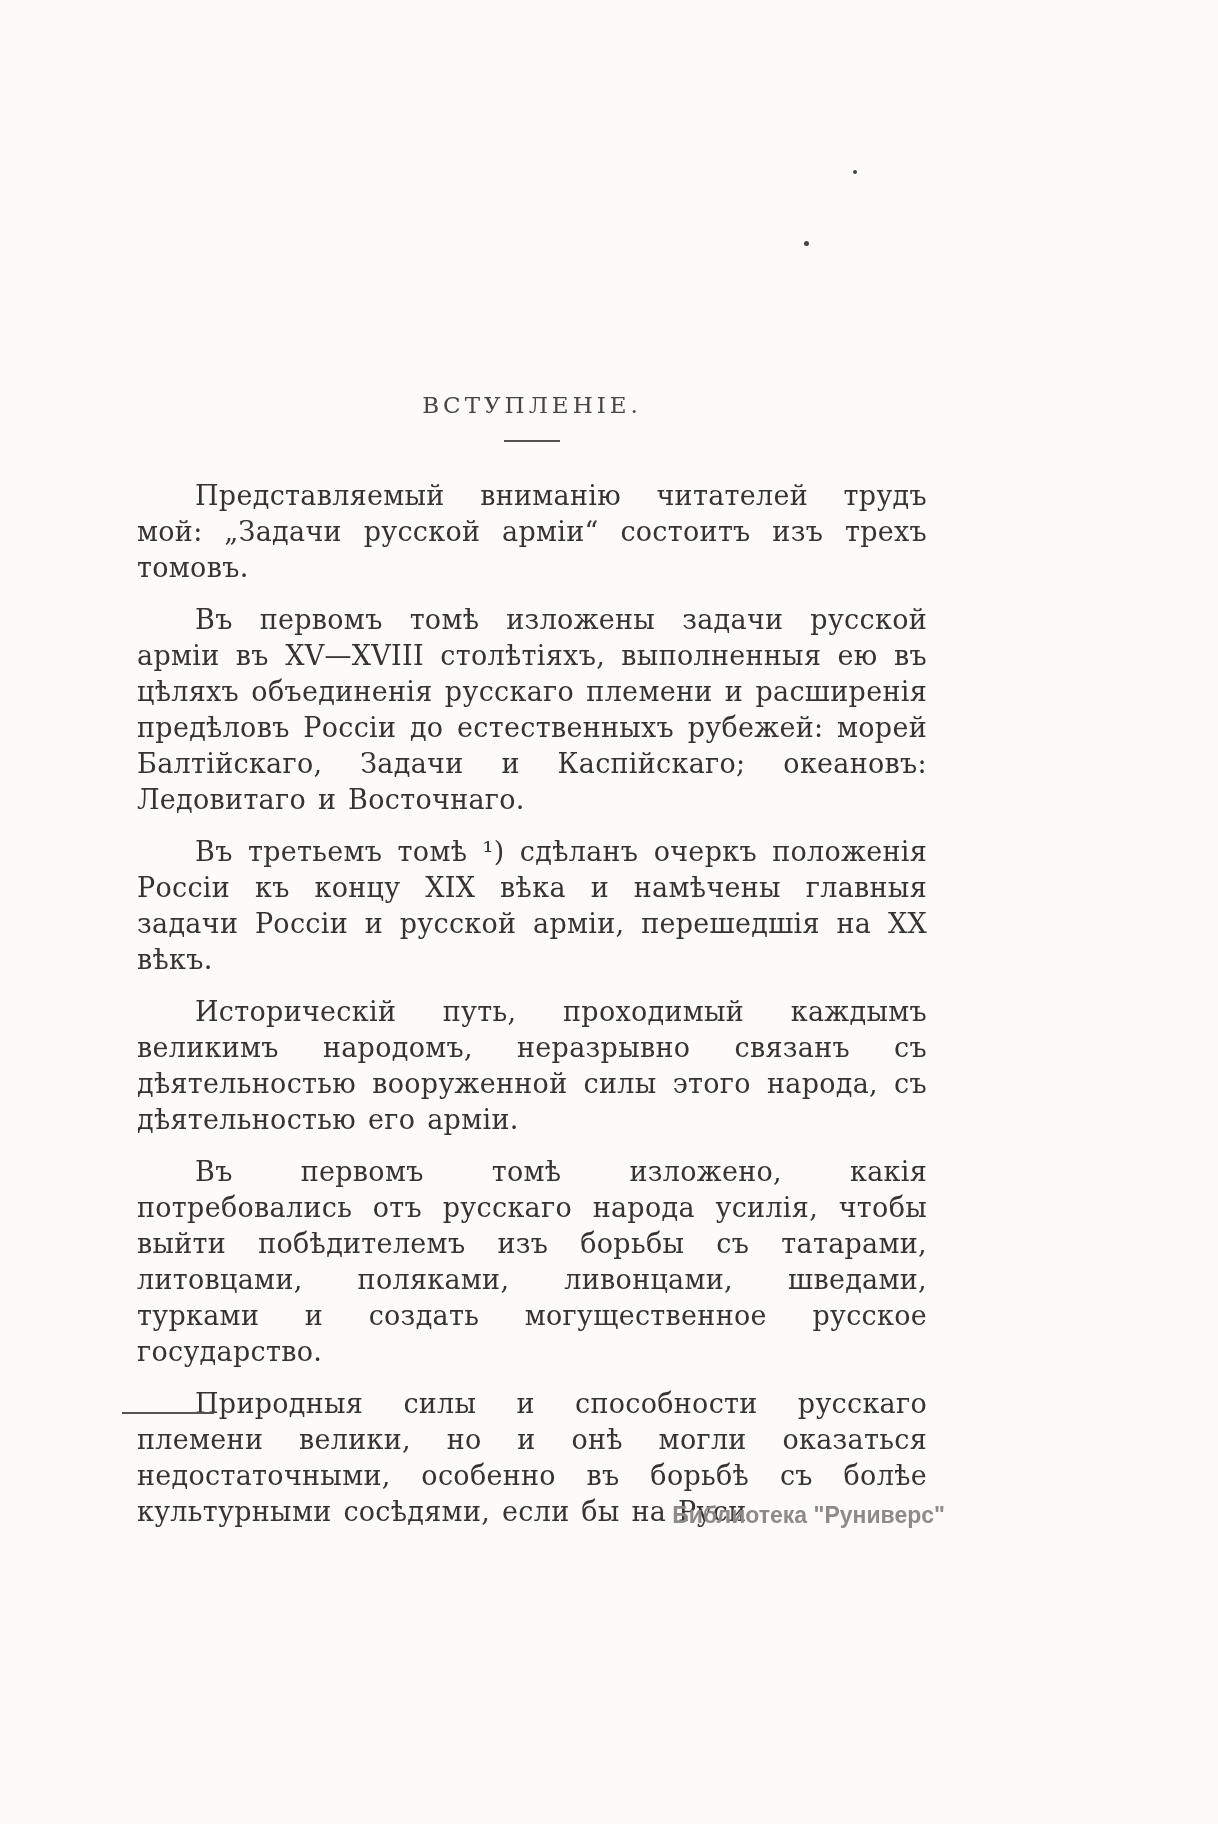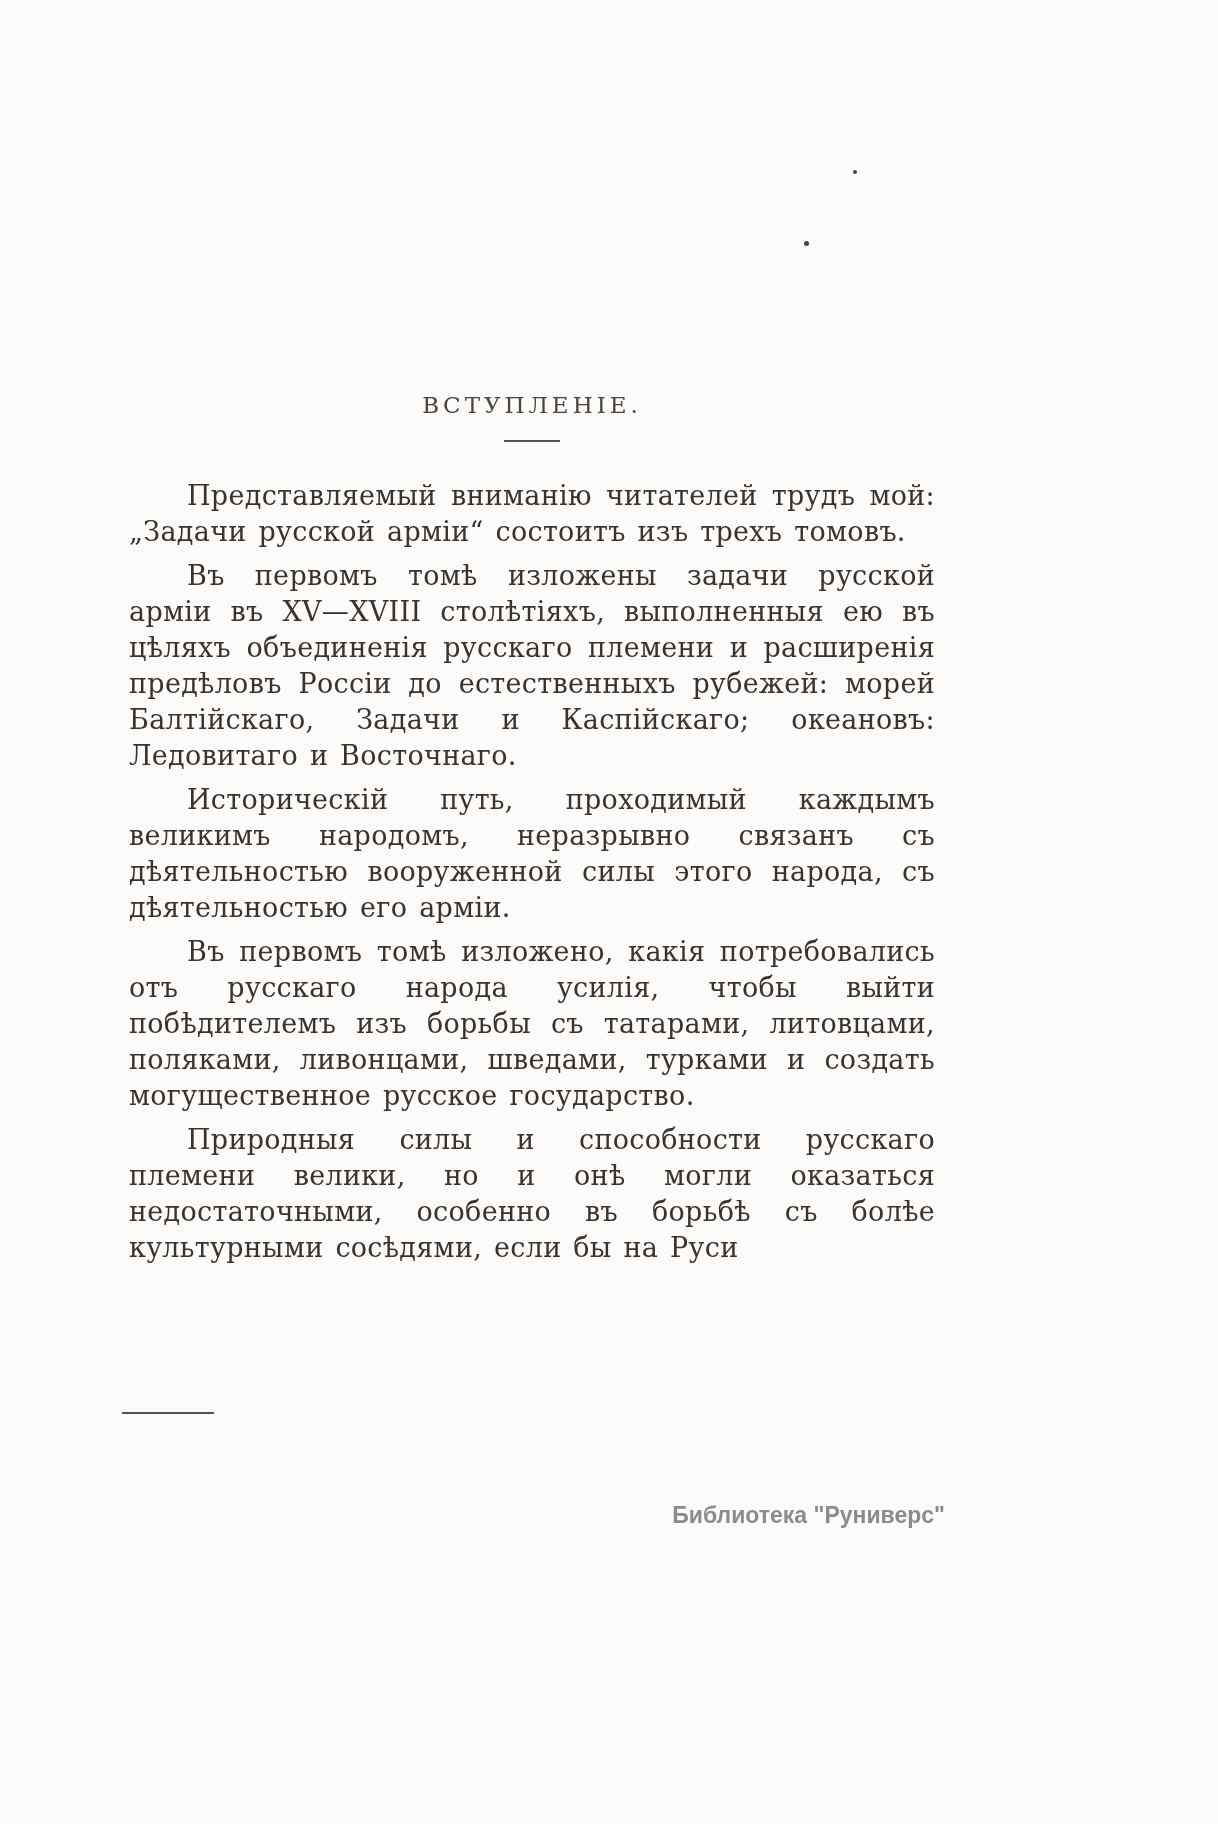--- a/index.html
+++ b/index.html
@@ -39,21 +39,21 @@
       letter-spacing: 4px;
       color: #4a4541;
     }
     .divider {
       width: 56px;
       height: 2px;
       background: #57524d;
       margin: 0 auto 36px auto;
     }
     .text-block p {
-      margin: 8px;
+      margin: 16px;
       font-size: 27px;
       line-height: 36px;
       text-align: justify;
       text-indent: 58px;
       word-spacing: 3px;
       letter-spacing: 0.3px;
     }
     .footnote-rule {
       position: absolute;
       left: 122px;
@@ -91,20 +91,21 @@
 
   <span class="speck speck-1"></span>
   <span class="speck speck-2"></span>
 
   <div class="text-block">
     <h1 class="title">ВСТУПЛЕНІЕ.</h1>
     <div class="divider"></div>
 
     <p>Представляемый вниманію читателей трудъ мой: „Задачи русской арміи“ состоитъ изъ трехъ томовъ.</p>
     <p>Въ первомъ томѣ изложены задачи русской арміи въ XV—XVIII столѣтіяхъ, выполненныя ею въ цѣляхъ объединенія русскаго племени и расширенія предѣловъ Россіи до естественныхъ рубежей: морей Балтійскаго, Задачи и Каспійскаго; океановъ: Ледовитаго и Восточнаго.</p>
+    <p>Въ третьемъ томѣ ¹) сдѣланъ очеркъ положенія Россіи къ концу XIX вѣка и намѣчены главныя задачи Россіи и русской арміи, перешедшія на XX вѣкъ.</p>
     <p>Историческій путь, проходимый каждымъ великимъ народомъ, неразрывно связанъ съ дѣятельностью вооруженной силы этого народа, съ дѣятельностью его арміи.</p>
     <p>Въ первомъ томѣ изложено, какія потребовались отъ русскаго народа усилія, чтобы выйти побѣдителемъ изъ борьбы съ татарами, литовцами, поляками, ливонцами, шведами, турками и создать могущественное русское государство.</p>
     <p>Природныя силы и способности русскаго племени велики, но и онѣ могли оказаться недостаточными, особенно въ борьбѣ съ болѣе культурными сосѣдями, если бы на Руси</p>
   </div>
 
   <div class="footnote-rule"></div>
 
   <div class="watermark">Библиотека "Руниверс"</div>
 
 </div>

